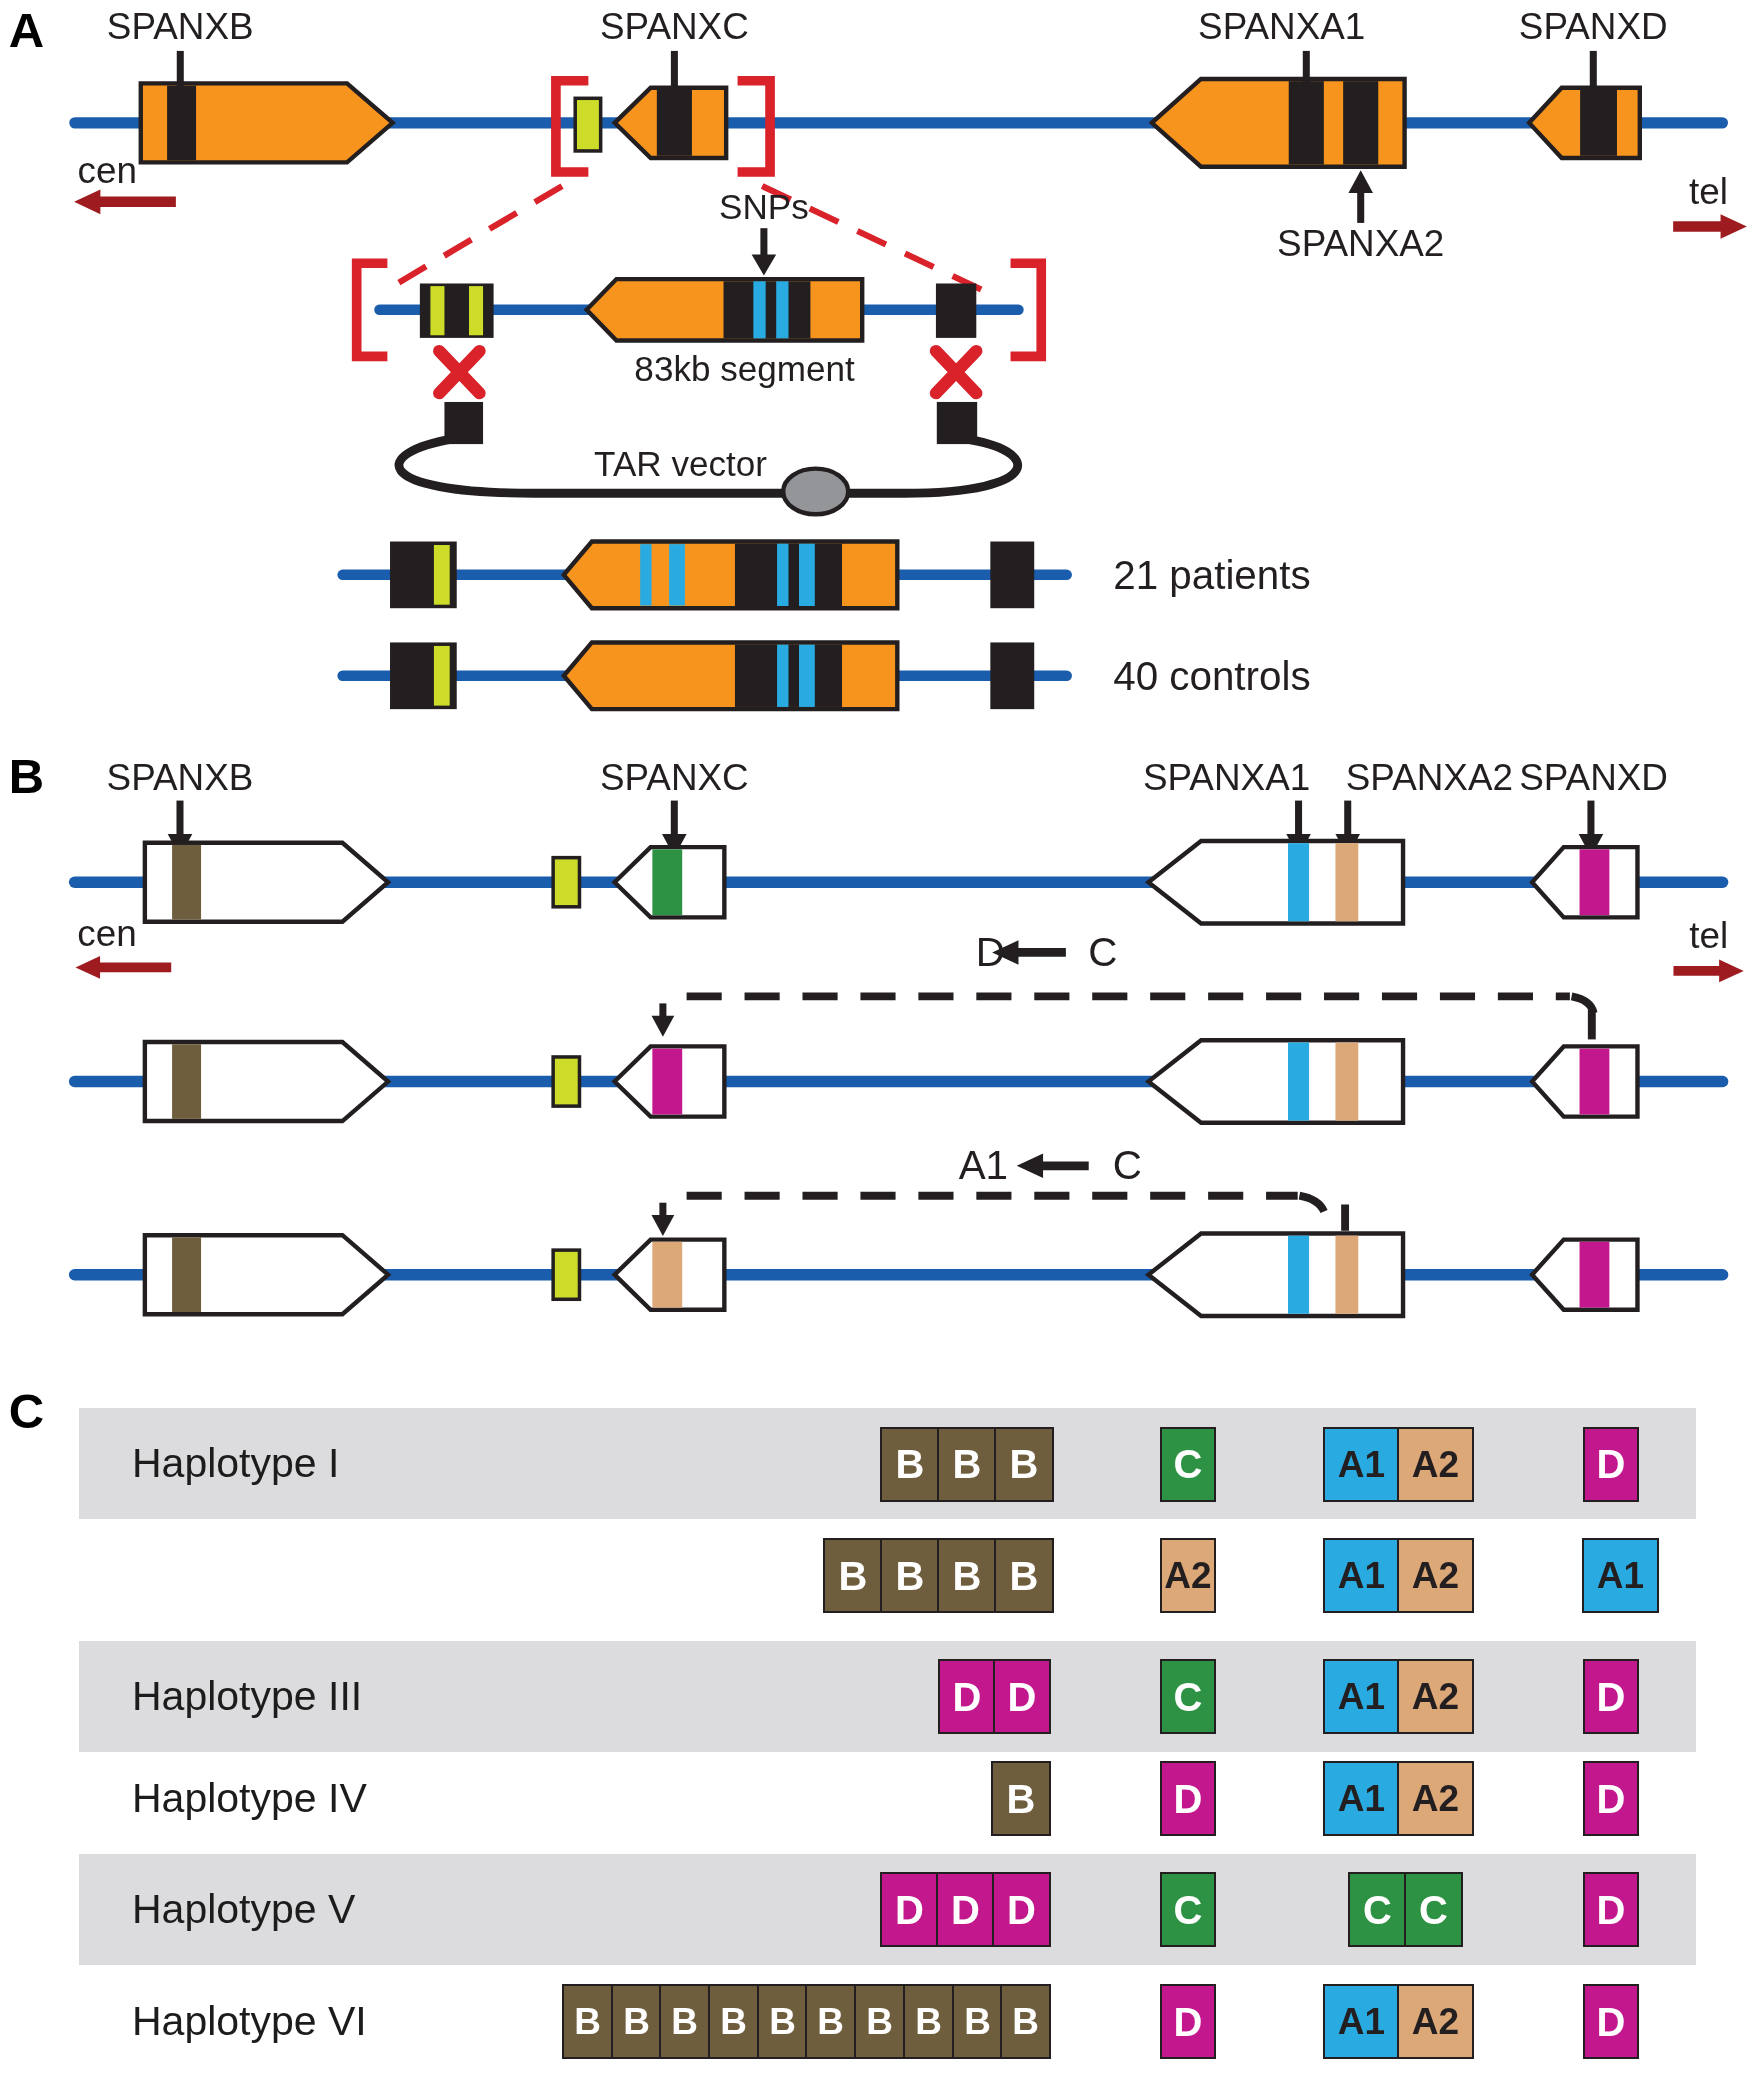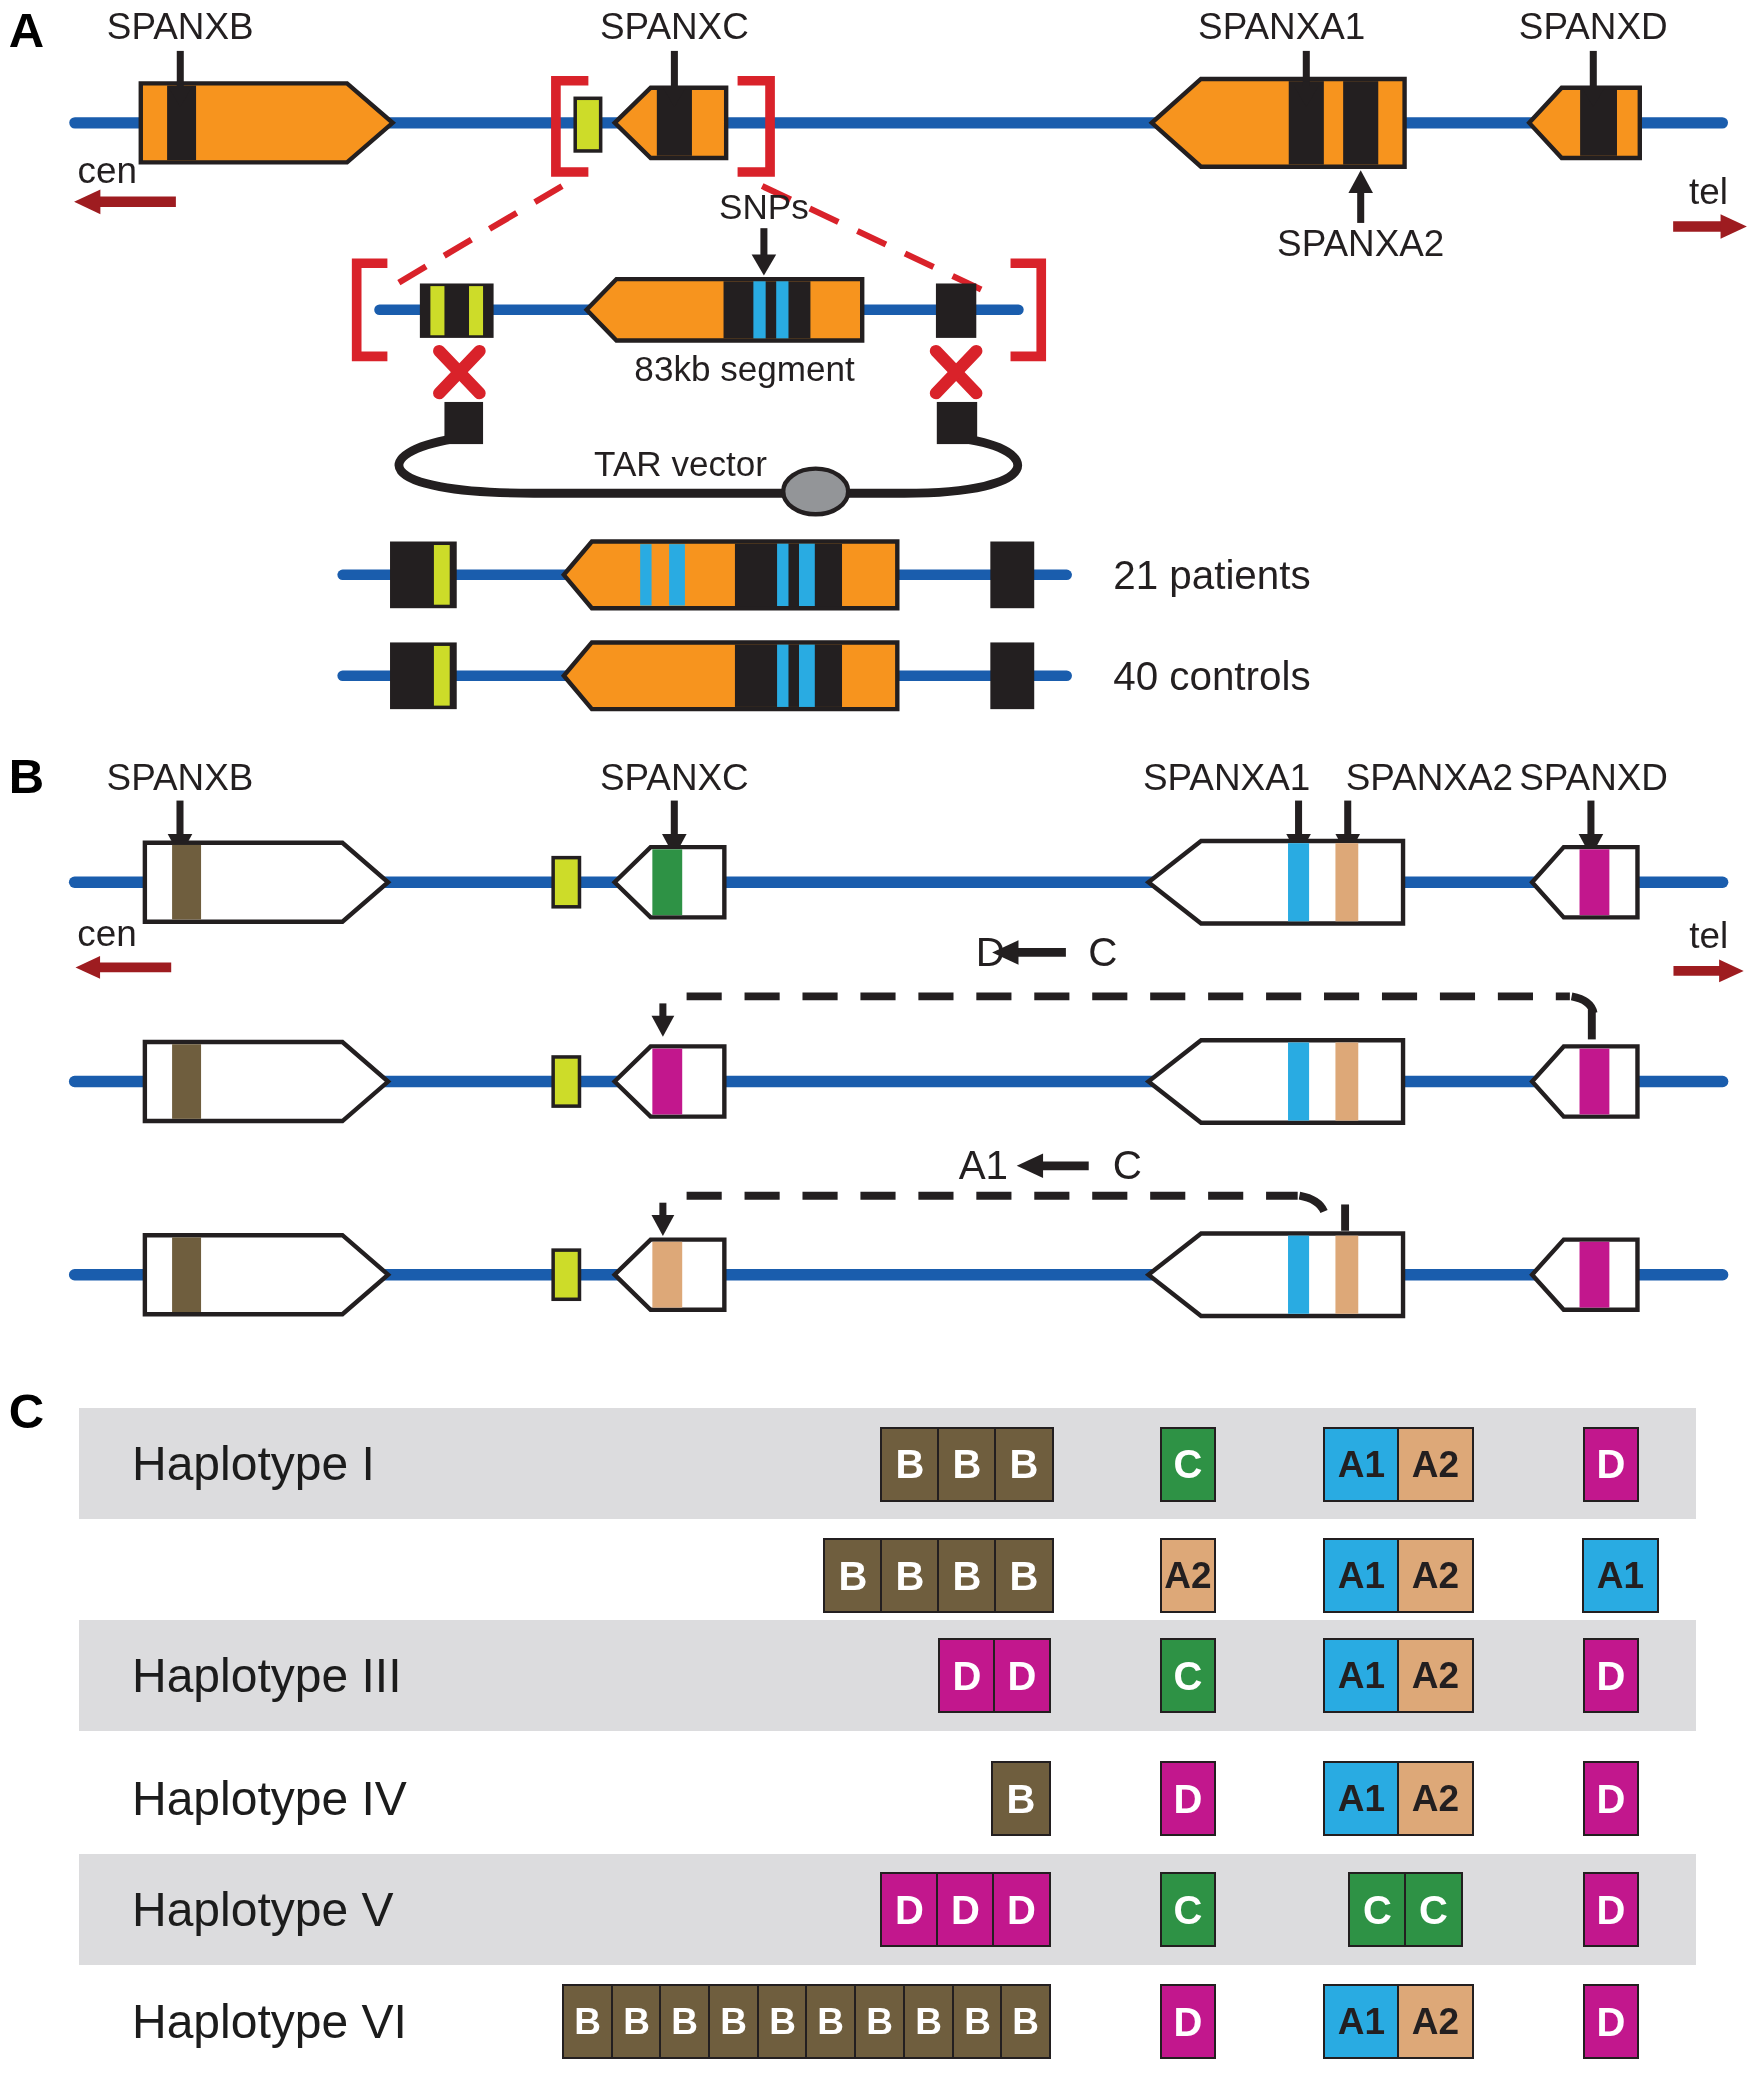--- a/index.html
+++ b/index.html
@@ -5,21 +5,21 @@
   html,body{margin:0;padding:0;background:#fff;}
   #canvas{position:relative;width:1756px;height:2074px;background:#fff;overflow:hidden;
           font-family:"Liberation Sans",sans-serif;}
   svg{position:absolute;left:0;}
   svg text{font-family:"Liberation Sans",sans-serif;fill:#231F20;}
   .panel-letter{position:absolute;left:8.8px;font-size:49px;font-weight:bold;color:#000;}
   #haplo-rows{position:absolute;top:1396px;left:0;width:1756px;height:679px;}
   .haplo-row{position:absolute;left:0;width:1756px;height:111px;}
   .row-bg{position:absolute;left:79px;top:0;width:1617px;height:111px;background:#DCDCDE;}
   .haplo-label{position:absolute;left:132px;top:0;height:111px;line-height:111px;
-               font-size:48px;color:#1c1c1c;white-space:nowrap;}
+               font-size:41px;color:#1c1c1c;white-space:nowrap;}
   .haplo-cell{position:absolute;top:18.4px;height:75px;border:2.6px solid #231F20;
               box-sizing:border-box;display:flex;align-items:center;justify-content:center;
               font-weight:bold;font-size:40px;color:#fff;line-height:1;}
 </style>
 </head>
 <body>
 
 <div id="canvas">
 
   <div class="panel-letter" style="top:1.8px">A</div>
@@ -288,21 +288,21 @@
       <div class="haplo-row" style="top: 124px;">
         <div class="haplo-cell" style="left: 823px; width: 60px; background: rgb(111, 94, 62);">B</div>
         <div class="haplo-cell" style="left: 880px; width: 60px; background: rgb(111, 94, 62);">B</div>
         <div class="haplo-cell" style="left: 937px; width: 60px; background: rgb(111, 94, 62);">B</div>
         <div class="haplo-cell" style="left: 994px; width: 60px; background: rgb(111, 94, 62);">B</div>
         <div class="haplo-cell" style="left: 1160px; width: 56px; background: rgb(221, 168, 120); color: rgb(35, 31, 32); font-size: 37px;">A2</div>
         <div class="haplo-cell" style="left: 1323px; width: 77px; background: rgb(41, 171, 226); color: rgb(35, 31, 32); font-size: 37px;">A1</div>
         <div class="haplo-cell" style="left: 1397px; width: 77px; background: rgb(221, 168, 120); color: rgb(35, 31, 32); font-size: 37px;">A2</div>
         <div class="haplo-cell" style="left: 1582px; width: 77px; background: rgb(41, 171, 226); color: rgb(35, 31, 32); font-size: 37px;">A1</div>
       </div>
-      <div class="haplo-row" style="top: 224px;">
+      <div class="haplo-row" style="top: 245px;">
         <div class="row-bg"></div>
         <div class="haplo-label">Haplotype III</div>
         <div class="haplo-cell" style="left: 938px; width: 58px; background: rgb(194, 23, 141);">D</div>
         <div class="haplo-cell" style="left: 993px; width: 58px; background: rgb(194, 23, 141);">D</div>
         <div class="haplo-cell" style="left: 1160px; width: 56px; background: rgb(46, 146, 69);">C</div>
         <div class="haplo-cell" style="left: 1323px; width: 77px; background: rgb(41, 171, 226); color: rgb(35, 31, 32); font-size: 37px;">A1</div>
         <div class="haplo-cell" style="left: 1397px; width: 77px; background: rgb(221, 168, 120); color: rgb(35, 31, 32); font-size: 37px;">A2</div>
         <div class="haplo-cell" style="left: 1583px; width: 56px; background: rgb(194, 23, 141);">D</div>
       </div>
       <div class="haplo-row" style="top: 347px; text-align: center;">

